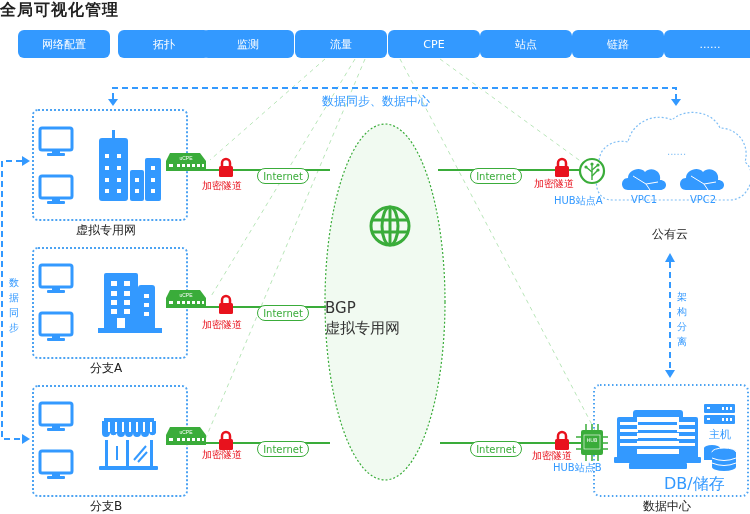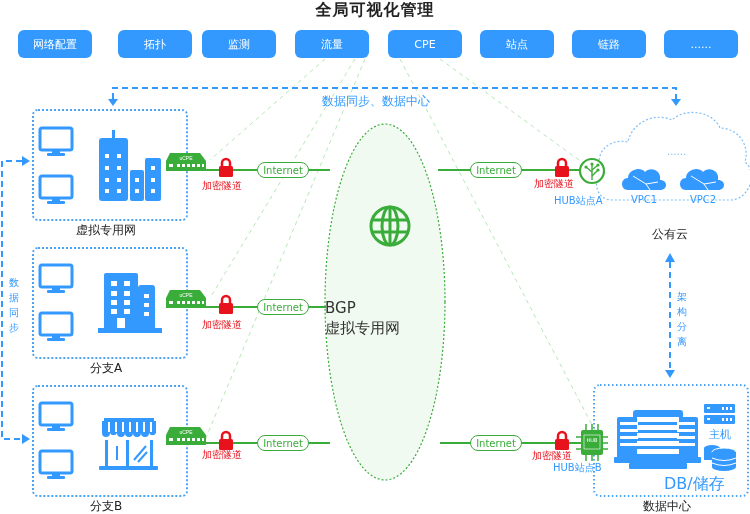--- a/index.html
+++ b/index.html
@@ -1,25 +1,25 @@
 <!DOCTYPE html>
 <html><head>
 <meta charset="utf-8">
 <style>
   html,body{margin:0;padding:0;background:#fff;}
   body{width:750px;height:514px;position:relative;overflow:hidden;font-family:"DejaVu Sans","Liberation Sans",sans-serif;}
   .abs{position:absolute;}
-  .title{left:0;width:750px;top:0;text-align:center;font-size:16px;font-weight:bold;color:#222;letter-spacing:1px;}
-  .btn{position:absolute;top:30px;width:74px;height:28px;background:#3399ff;border-radius:6px;color:#fff;font-size:11px;display:flex;align-items:center;justify-content:center;}
+  .title{left:0;width:750px;top:0;text-align:left;font-size:16px;font-weight:bold;color:#222;letter-spacing:1px;}
+  .btn{position:absolute;top:30px;width:92px;height:28px;background:#3399ff;border-radius:6px;color:#fff;font-size:11px;display:flex;align-items:center;justify-content:center;}
   .sitebox{position:absolute;border:2px dotted #4da3f2;border-radius:6px;}
   .site-label{position:absolute;font-size:12px;color:#222;text-align:center;width:120px;}
   .lbl-red{position:absolute;font-size:10px;color:#e8121d;white-space:nowrap;}
   .lbl-blue{position:absolute;font-size:10px;color:#3399ff;white-space:nowrap;}
   .vert{position:absolute;font-size:10px;color:#3399ff;width:12px;line-height:15px;text-align:center;}
-  .internet{position:absolute;width:52px;height:16px;border:1.5px solid #3aac3a;border-radius:9px;background:#fff;color:#3aac3a;font-size:10px;display:flex;align-items:center;justify-content:center;box-sizing:border-box;}
+  .internet{position:absolute;width:52px;height:16px;border:1.5px solid #3aac3a;border-radius:9px;background:#fff;color:#3aac3a;font-size:10px;display:flex;align-items:center;justify-content:center;box-sizing:border-box;margin-top:6px;}
   .bgp-text{position:absolute;left:325px;width:110px;color:#333;font-size:15px;line-height:20px;}
   svg{position:absolute;left:0;top:0;}
 </style>
 </head>
 <body>
 
 <svg width="750" height="514">
 
   <g stroke="#b9e6b9" stroke-width="1" stroke-dasharray="4,4" fill="none">
     <line x1="325" y1="59" x2="210" y2="160"></line>

